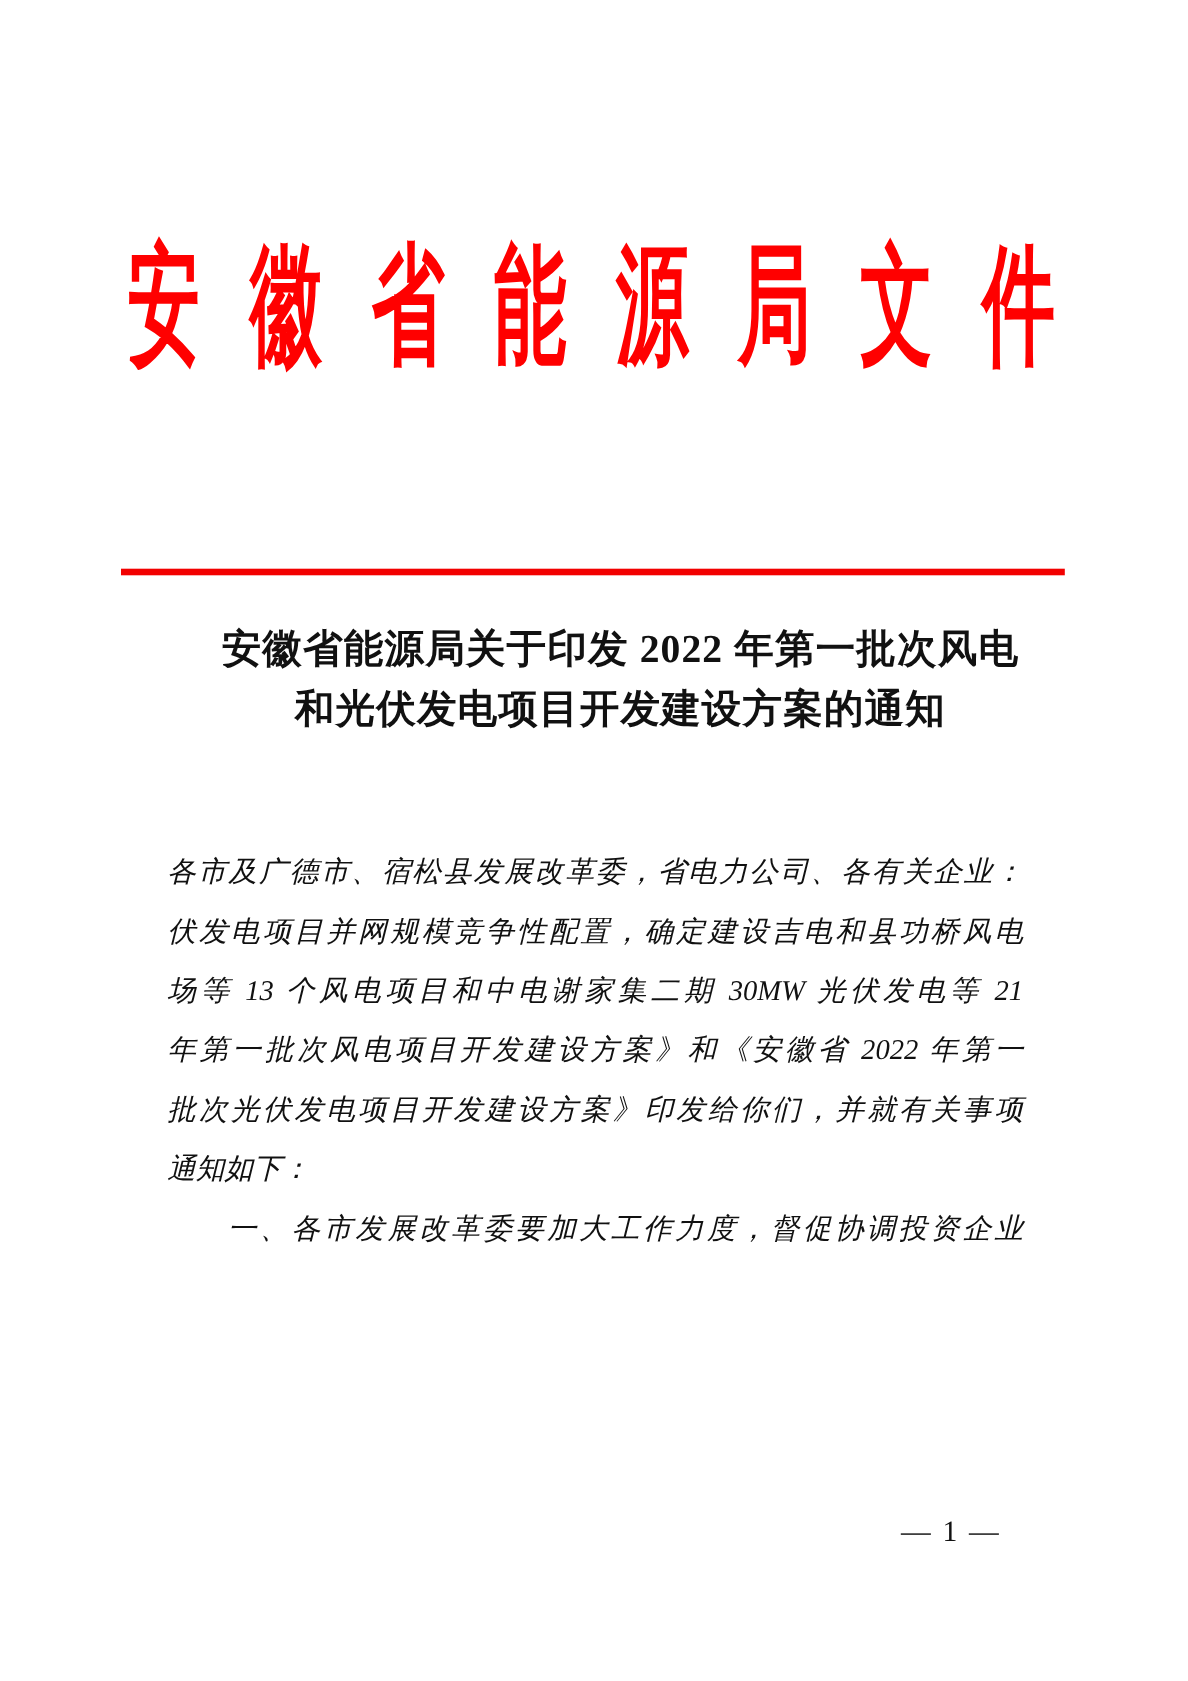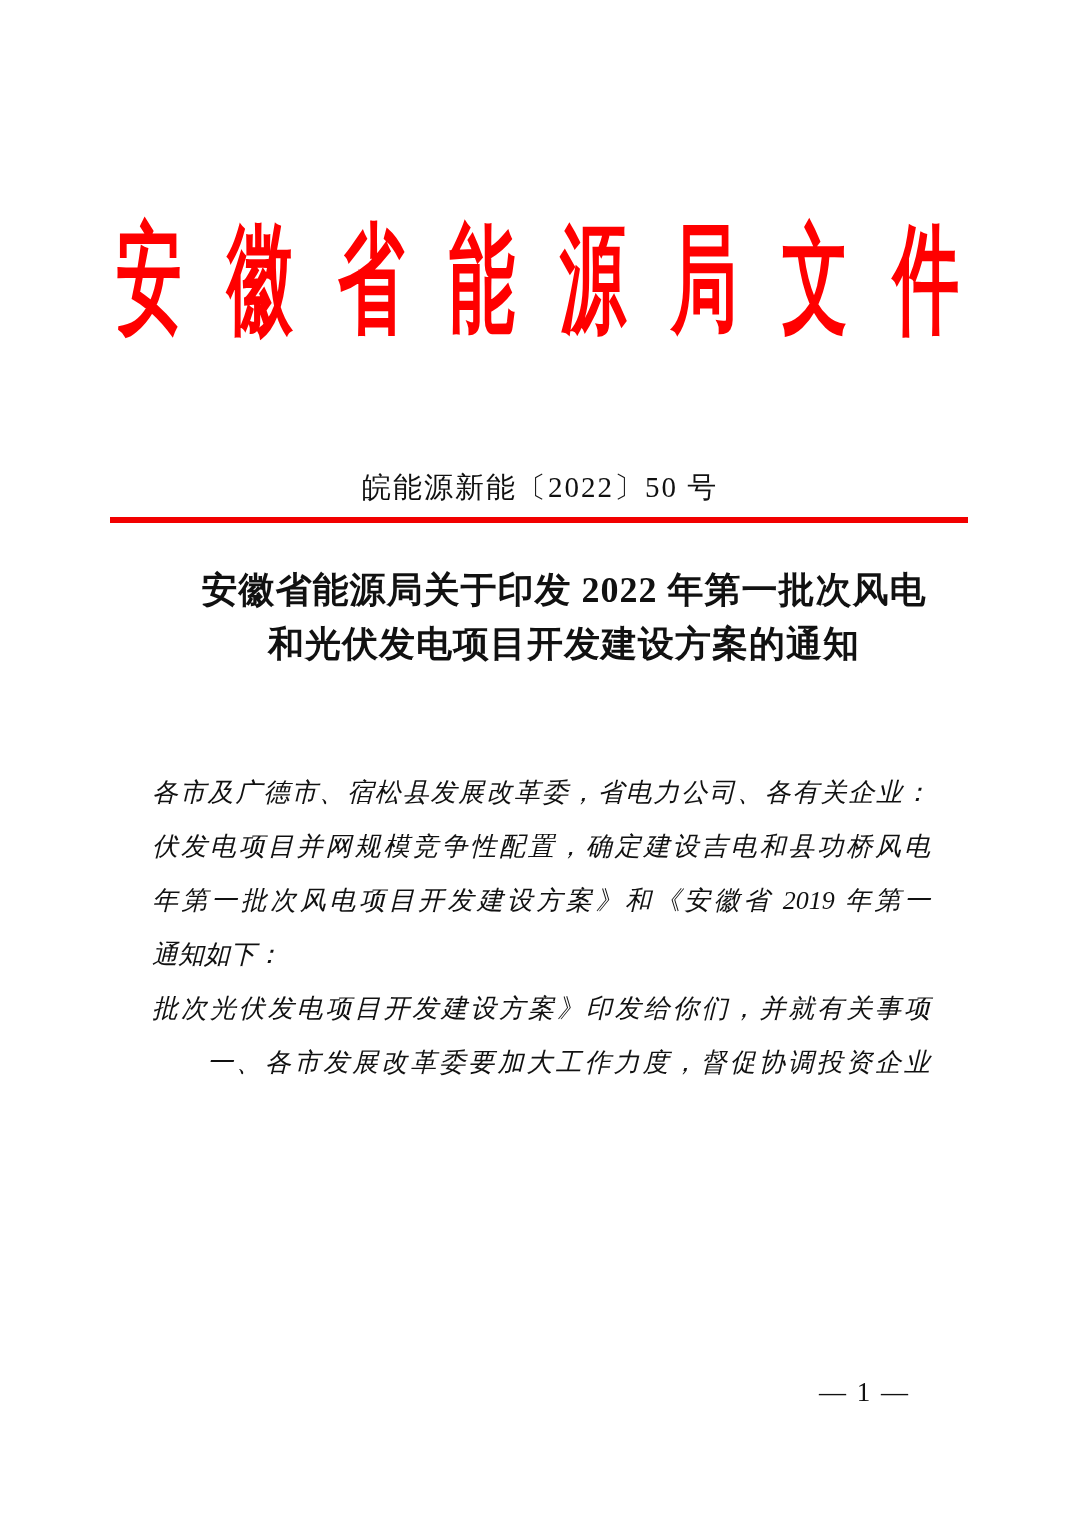--- a/index.html
+++ b/index.html
@@ -103,33 +103,33 @@
       <span class="header-char">安</span>
       <span class="header-char">徽</span>
       <span class="header-char">省</span>
       <span class="header-char">能</span>
       <span class="header-char">源</span>
       <span class="header-char">局</span>
       <span class="header-char">文</span>
       <span class="header-char">件</span>
     </div>
 
-  <div class="doc-number">皖能源新能〔2022〕50 号</div>
 
   <div class="red-rule"></div>
 
   <div class="title">
     <div>安徽省能源局关于印发 2022 年第一批次风电</div>
     <div>和光伏发电项目开发建设方案的通知</div>
   </div>
 
   <div class="body-block" id="body-lines">
       <div class="body-line justify">各市及广德市、宿松县发展改革委，省电力公司、各有关企业：</div>
       <div class="body-line justify">伏发电项目并网规模竞争性配置，确定建设吉电和县功桥风电</div>
-      <div class="body-line justify">年第一批次风电项目开发建设方案》和《安徽省 2019 年第一</div>
+      <div class="body-line justify">场等 13 个风电项目和中电谢家集二期 30MW 光伏发电等 21</div>
+      <div class="body-line justify">年第一批次风电项目开发建设方案》和《安徽省 2022 年第一</div>
+      <div class="body-line justify">批次光伏发电项目开发建设方案》印发给你们，并就有关事项</div>
       <div class="body-line">通知如下：</div>
-      <div class="body-line justify">批次光伏发电项目开发建设方案》印发给你们，并就有关事项</div>
       <div class="body-line justify indent">一、各市发展改革委要加大工作力度，督促协调投资企业</div>
     </div>
 
   <div class="page-number">— 1 —</div>
 
 </div>
 
 </body></html>

